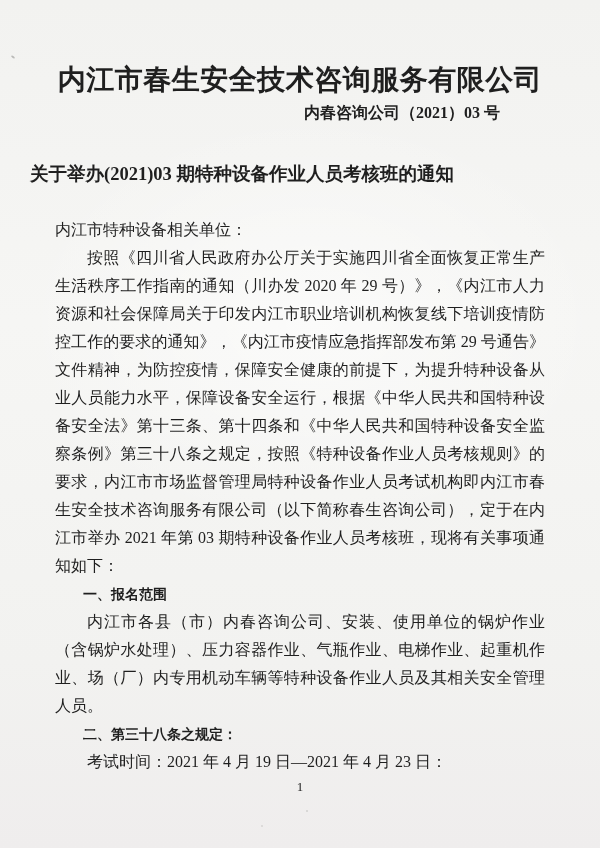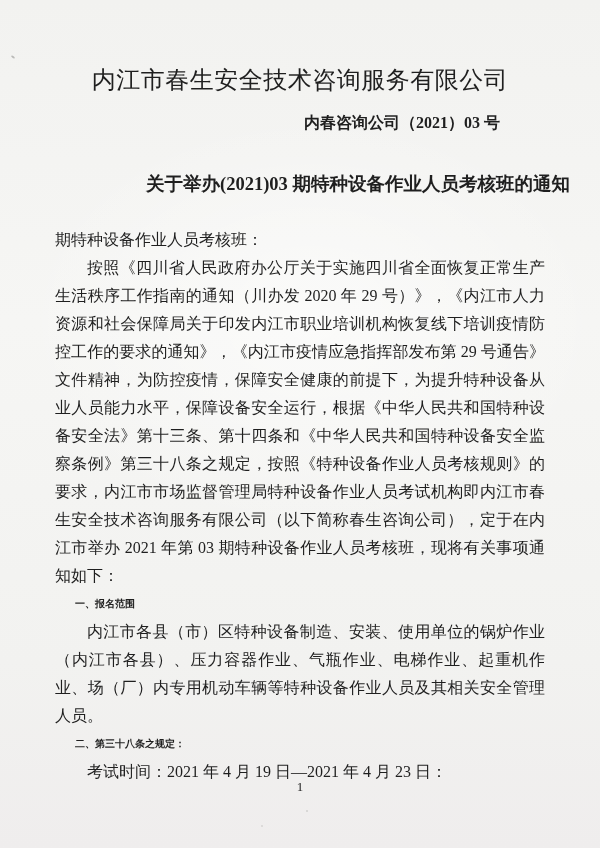--- a/index.html
+++ b/index.html
@@ -16,36 +16,36 @@
     color: var(--ink, #1f1f1f);
     background:
       radial-gradient(ellipse 420px 300px at 52% 38%, rgba(255,255,255,0.55), rgba(255,255,255,0) 70%),
       linear-gradient(180deg, #f2f2f0 0%, #f6f6f4 38%, #f2f2f0 78%, #efeded 100%);
     font-family: "Liberation Serif", "DejaVu Serif", serif;
   }
   .doc-title {
     margin: 0;
     padding: 62px 28px 0 28px;
     text-align: center;
-    font-size: 24px;
+    font-size: 28px;
     line-height: 36px;
-    font-weight: normal;
+    font-weight: bold;
     letter-spacing: 0.5px;
     white-space: nowrap;
   }
   .doc-number {
-    margin: 14px 100px 0 0;
+    margin: 4px 100px 0 0;
     text-align: right;
     font-size: 16px;
     line-height: 22px;
     font-weight: bold;
   }
   .doc-subject {
     margin: 38px 30px 0 30px;
-    text-align: right;
+    text-align: left;
     font-size: 18.5px;
     line-height: 24px;
     font-weight: bold;
   }
   .doc-body {
     margin: 30px 55px 0 55px;
     font-size: 16px;
     line-height: 28px;
     text-align: justify;
     text-justify: inter-ideograph;
@@ -53,21 +53,21 @@
   .doc-body p {
     margin: 0;
     text-indent: 2em;
   }
   .doc-body p.salutation {
     text-indent: 0;
   }
   .doc-body p.section-heading {
     font-weight: bold;
     font-family: "Liberation Sans", "DejaVu Sans", sans-serif;
-    font-size: 10px;
+    font-size: 14px;
   }
   .page-number {
     position: absolute;
     top: 778px;
     left: 0;
     width: 100%;
     text-align: center;
     font-size: 13px;
     line-height: 18px;
   }
@@ -90,23 +90,23 @@
   <span class="speck s2"></span>
   <span class="speck s3"></span>
 
   <h1 class="doc-title">内江市春生安全技术咨询服务有限公司</h1>
 
   <div class="doc-number">内春咨询公司（2021）03 号</div>
 
   <h2 class="doc-subject">关于举办(2021)03 期特种设备作业人员考核班的通知</h2>
 
   <div class="doc-body">
-    <p class="salutation">期特种设备作业人员考核班：</p>
+    <p class="salutation">内江市特种设备相关单位：</p>
     <p>按照《四川省人民政府办公厅关于实施四川省全面恢复正常生产生活秩序工作指南的通知（川办发 2020 年 29 号）》，《内江市人力资源和社会保障局关于印发内江市职业培训机构恢复线下培训疫情防控工作的要求的通知》，《内江市疫情应急指挥部发布第 29 号通告》文件精神，为防控疫情，保障安全健康的前提下，为提升特种设备从业人员能力水平，保障设备安全运行，根据《中华人民共和国特种设备安全法》第十三条、第十四条和《中华人民共和国特种设备安全监察条例》第三十八条之规定，按照《特种设备作业人员考核规则》的要求，内江市市场监督管理局特种设备作业人员考试机构即内江市春生安全技术咨询服务有限公司（以下简称春生咨询公司），定于在内江市举办 2021 年第 03 期特种设备作业人员考核班，现将有关事项通知如下：</p>
     <p class="section-heading">一、报名范围</p>
-    <p>内江市各县（市）区特种设备制造、安装、使用单位的锅炉作业（内江市各县）、压力容器作业、气瓶作业、电梯作业、起重机作业、场（厂）内专用机动车辆等特种设备作业人员及其相关安全管理人员。</p>
+    <p>内江市各县（市）内春咨询公司、安装、使用单位的锅炉作业（含锅炉水处理）、压力容器作业、气瓶作业、电梯作业、起重机作业、场（厂）内专用机动车辆等特种设备作业人员及其相关安全管理人员。</p>
     <p class="section-heading">二、第三十八条之规定：</p>
     <p>考试时间：2021 年 4 月 19 日—2021 年 4 月 23 日：</p>
   </div>
 
   <div class="page-number">1</div>
 
 </div>
 
 </body></html>

